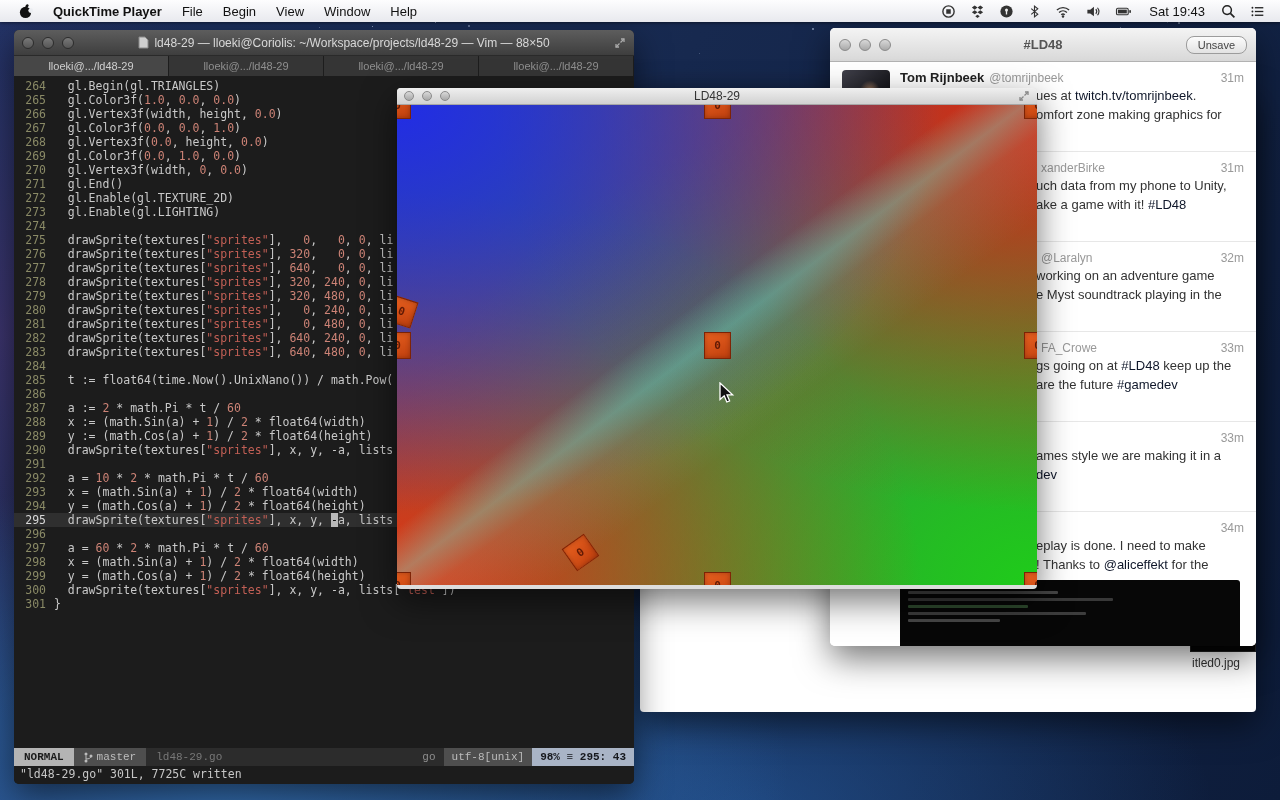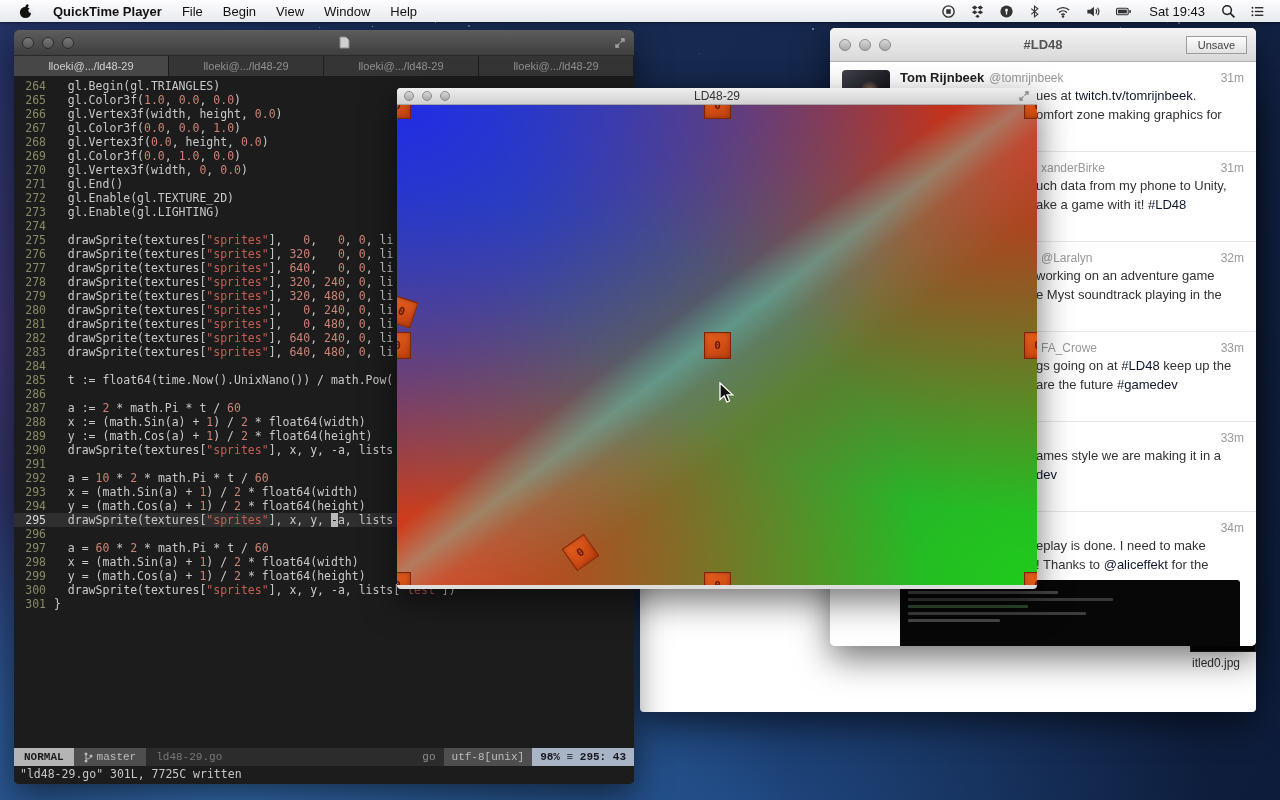--- a/index.html
+++ b/index.html
@@ -69,21 +69,21 @@
   .msgline{height:18px;flex:none;background:#1c1c1c;color:#c6c6c6;
     font-family:"DejaVu Sans Mono",monospace;font-size:11.5px;line-height:17px;padding:0 6px;white-space:pre}
 
   
   .twitter{left:830px;top:28px;width:426px;height:618px;z-index:3;background:#fff;
     overflow:hidden;display:flex;flex-direction:column}
   .tw-titlebar{height:34px;flex:none;background:linear-gradient(#f4f4f4,#d8d8d8);
     border-bottom:1px solid #b2b2b2;display:flex;align-items:center;padding:0 9px;position:relative}
   .tw-title{position:absolute;left:80px;right:80px;text-align:center;font-size:13px;color:#555;font-weight:bold}
   .unsave{margin-left:auto;z-index:1;font-size:11px;color:#444;padding:2px 11px;
-    border:1px solid #9c9c9c;border-radius:0;background:linear-gradient(#fcfcfc,#e2e2e2);cursor:default}
+    border:1px solid #9c9c9c;border-radius:8px;background:linear-gradient(#fcfcfc,#e2e2e2);cursor:default}
   .tweets{flex:1;overflow:hidden;background:#fff}
   .tweet{min-height:90px;border-bottom:1px solid #e7e7e7;padding:8px 12px;display:flex;gap:10px}
   .avatar{width:48px;height:48px;border-radius:4px;background:#c9c9c9;flex:none}
   .avatar.photo{background:
     radial-gradient(14px 14px at 58% 42%, rgba(158,120,92,.9), rgba(158,120,92,0) 70%),
     linear-gradient(135deg,#41414b,#17171c 65%,#0b0b0f)}
   .tw-content{flex:1;min-width:0}
   .tw-head{display:flex;align-items:baseline;font-size:13px;line-height:16px;white-space:nowrap}
   .tw-head.frag{padding-left:136px}
   .tw-name{font-weight:bold;color:#222}
@@ -205,20 +205,21 @@
   <div class="term-titlebar">
     <div class="traffic">
       <span class="light dark"></span>
       <span class="light dark"></span>
       <span class="light dark"></span>
     </div>
     <div class="term-title">
       <svg width="11" height="13" viewBox="0 0 11 13">
           <path d="M1 1h6l3 3v8H1z" fill="#cfcfcf" stroke="#8a8a8a"></path>
         </svg>
+      <span>ld48-29 — lloeki@Coriolis: ~/Workspace/projects/ld48-29 — Vim — 88×50</span>
     </div>
     <svg width="12" height="12" viewBox="0 0 12 12">
         <path d="M2 7v3h3M10 5V2H7" fill="none" stroke="#aaa" stroke-width="1.3"></path>
         <path d="M2 10l3.5-3.5M10 2 6.5 5.5" stroke="#aaa" stroke-width="1.3"></path>
       </svg>
   </div>
   <div class="tabbar">
       <div class="tab active">lloeki@.../ld48-29</div>
       <div class="tab">lloeki@.../ld48-29</div>
       <div class="tab">lloeki@.../ld48-29</div>

